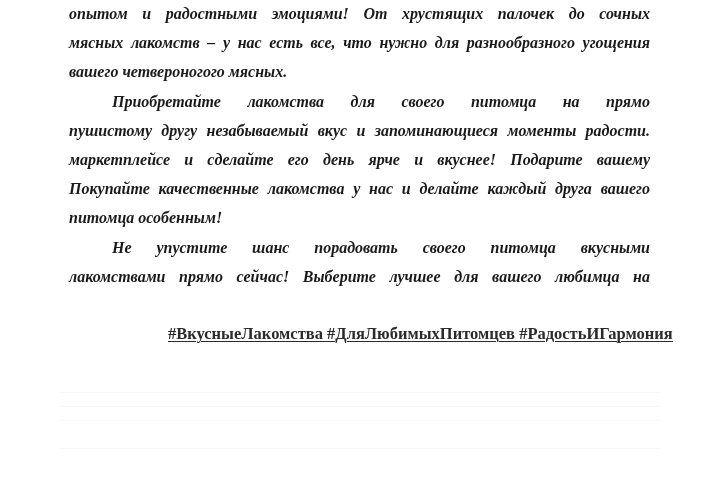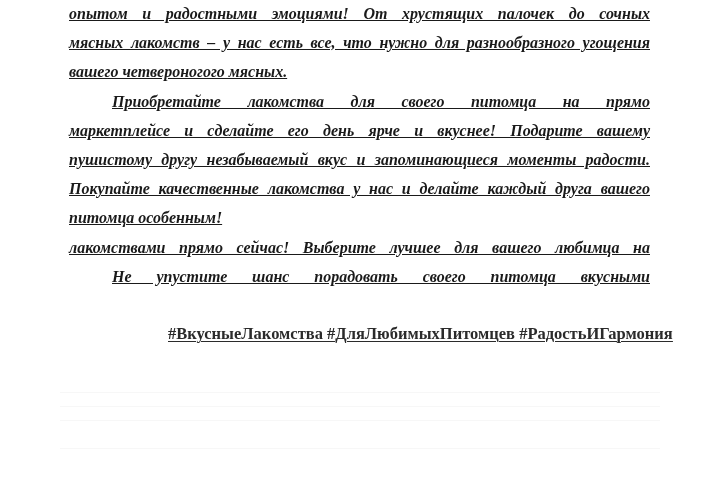--- a/index.html
+++ b/index.html
@@ -36,21 +36,20 @@
     }
     .para {
       margin: 0;
       padding: 0;
     }
     .line {
       display: block;
       text-align: justify;
       text-align-last: justify;
       white-space: nowrap;
-      text-decoration: underline;
     }
     .line.last {
       text-align-last: left;
     }
     .hashtags {
       position: absolute;
       left: 168px;
       top: 324px;
       width: 484px;
       text-align: right;
@@ -86,29 +85,29 @@
   <div class="text-block">
 
     <div class="para">
       <span class="line">опытом и радостными эмоциями! От хрустящих палочек до сочных</span>
       <span class="line">мясных лакомств – у нас есть все, что нужно для разнообразного угощения</span>
       <span class="line last">вашего четвероногого мясных.</span>
     </div>
 
     <div class="para">
       <span class="line" style="padding-left:43px;">Приобретайте лакомства для своего питомца на прямо</span>
+      <span class="line">пушистому другу незабываемый вкус и запоминающиеся моменты радости.</span>
       <span class="line">маркетплейсе и сделайте его день ярче и вкуснее! Подарите вашему</span>
-      <span class="line">пушистому другу незабываемый вкус и запоминающиеся моменты радости.</span>
       <span class="line">Покупайте качественные лакомства у нас и делайте каждый друга вашего</span>
       <span class="line last">питомца особенным!</span>
     </div>
 
     <div class="para">
+      <span class="line" style="padding-left:43px;">Не упустите шанс порадовать своего питомца вкусными</span>
       <span class="line">лакомствами прямо сейчас! Выберите лучшее для вашего любимца на</span>
-      <span class="line" style="padding-left:43px;">Не упустите шанс порадовать своего питомца вкусными</span>
     </div>
 
   </div>
 
   <div class="hashtags">
     <span class="hashtag">#ВкусныеЛакомства</span>
     <span class="hashtag">#ДляЛюбимыхПитомцев</span>
     <span class="hashtag">#РадостьИГармония</span>
   </div>
 

